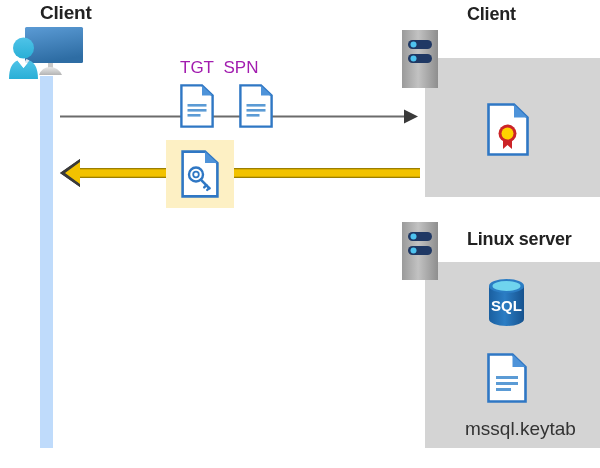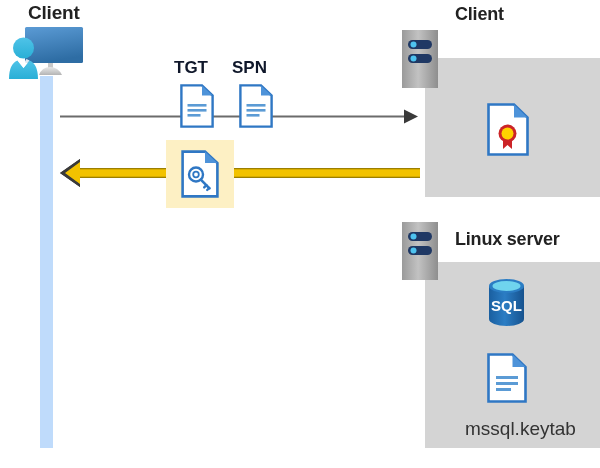--- a/index.html
+++ b/index.html
@@ -18,20 +18,21 @@
     background: #ffffff;
     overflow: hidden;
   }
   .abs { position: absolute; }
 
   
   .title {
     font-weight: bold;
     color: #222222;
     letter-spacing: -0.2px;
+    margin-left: 12px;
   }
   #client-title {
     left: 28px; top: 2px;
     font-size: 19px;
   }
   #dc-title {
     left: 455px; top: 3px;
     font-size: 18px;
     line-height: 23px;
     width: 140px;
@@ -62,25 +63,25 @@
   #dc-server    { left: 402px; top: 30px;  width: 36px; height: 58px; }
   #linux-server { left: 402px; top: 222px; width: 36px; height: 58px; }
 
   
   #req-arrow  { left: 60px;  top: 107px; width: 358px; height: 20px; }
   #resp-arrow { left: 58px;  top: 157px; width: 362px; height: 32px; }
 
   
   .doc-label {
     font-size: 17px;
-    color: #0f172a;
-    font-weight: bold;
+    color: #a21caf;
+    text-align: center;
   }
   #tgt-label { left: 174px; top: 58px; width: 46px; }
-  #spn-label { left: 232px; top: 58px; width: 50px; }
+  #spn-label { left: 216px; top: 58px; width: 50px; }
 
   
   #tgt-doc { left: 180px; top: 84px; width: 34px; height: 44px; }
   #spn-doc { left: 239px; top: 84px; width: 34px; height: 44px; }
 
   
   #ticket-highlight {
     left: 166px; top: 140px;
     width: 68px; height: 68px;
     background: #fdf0c4;

